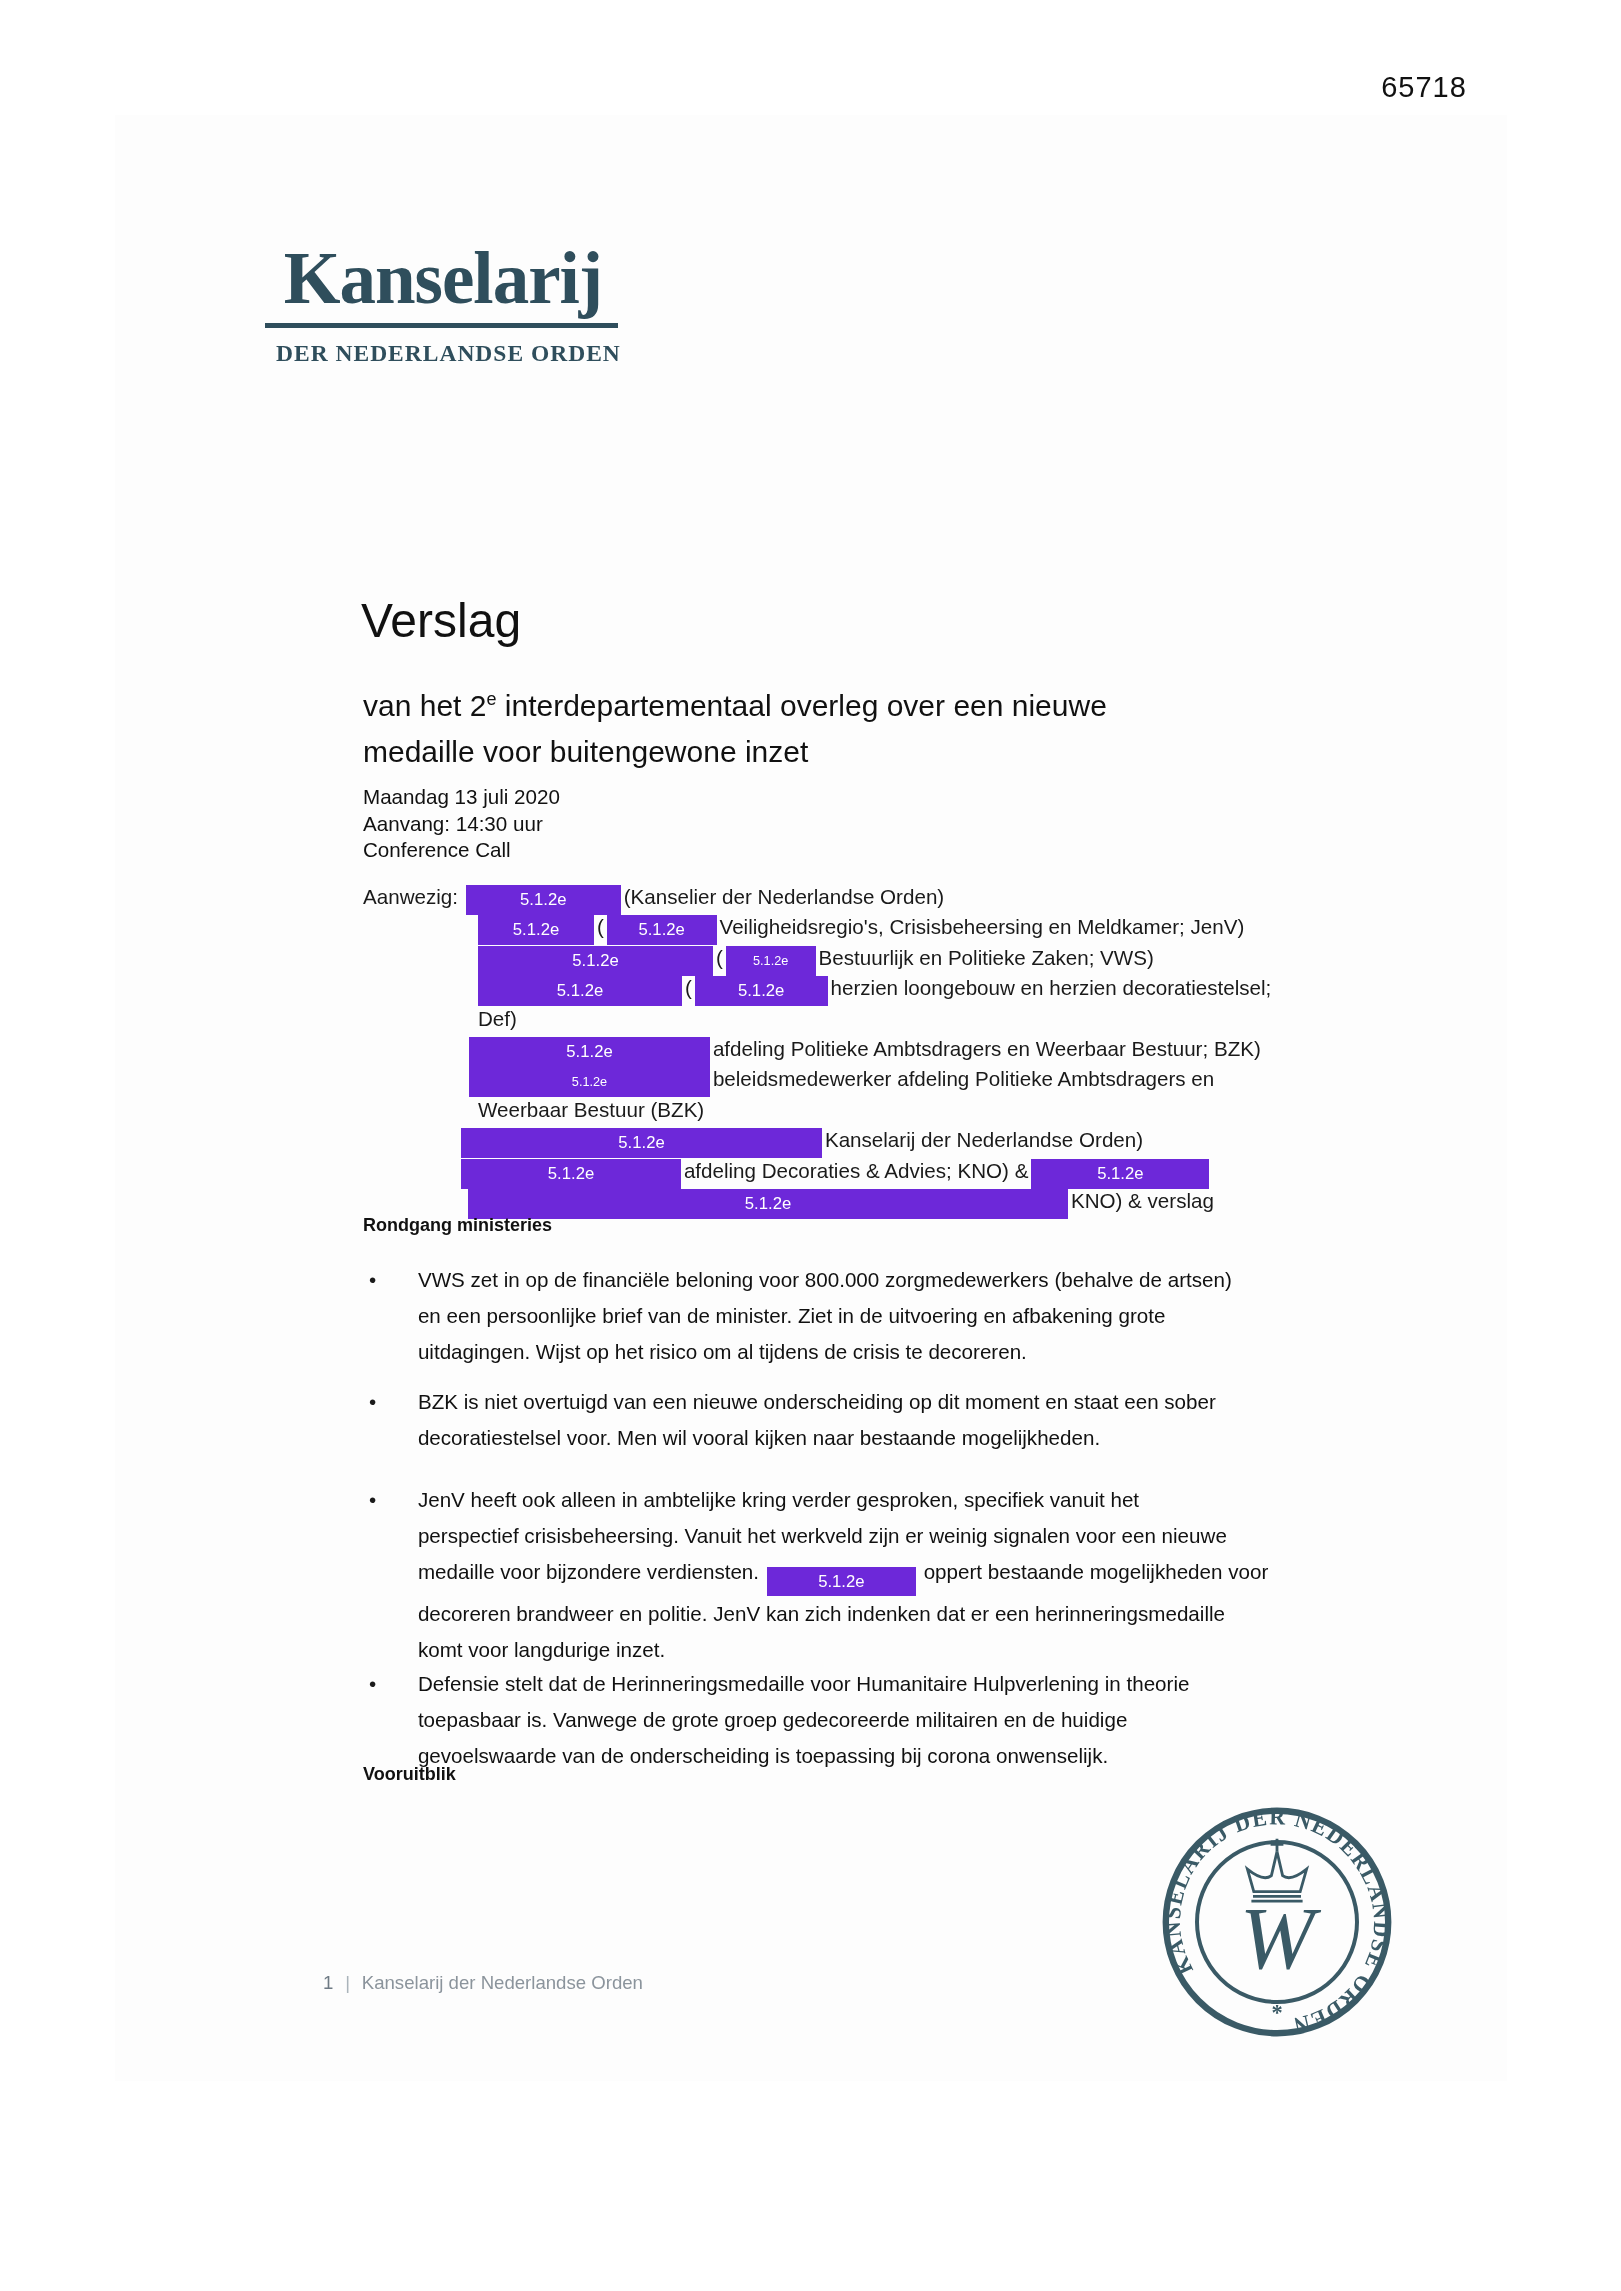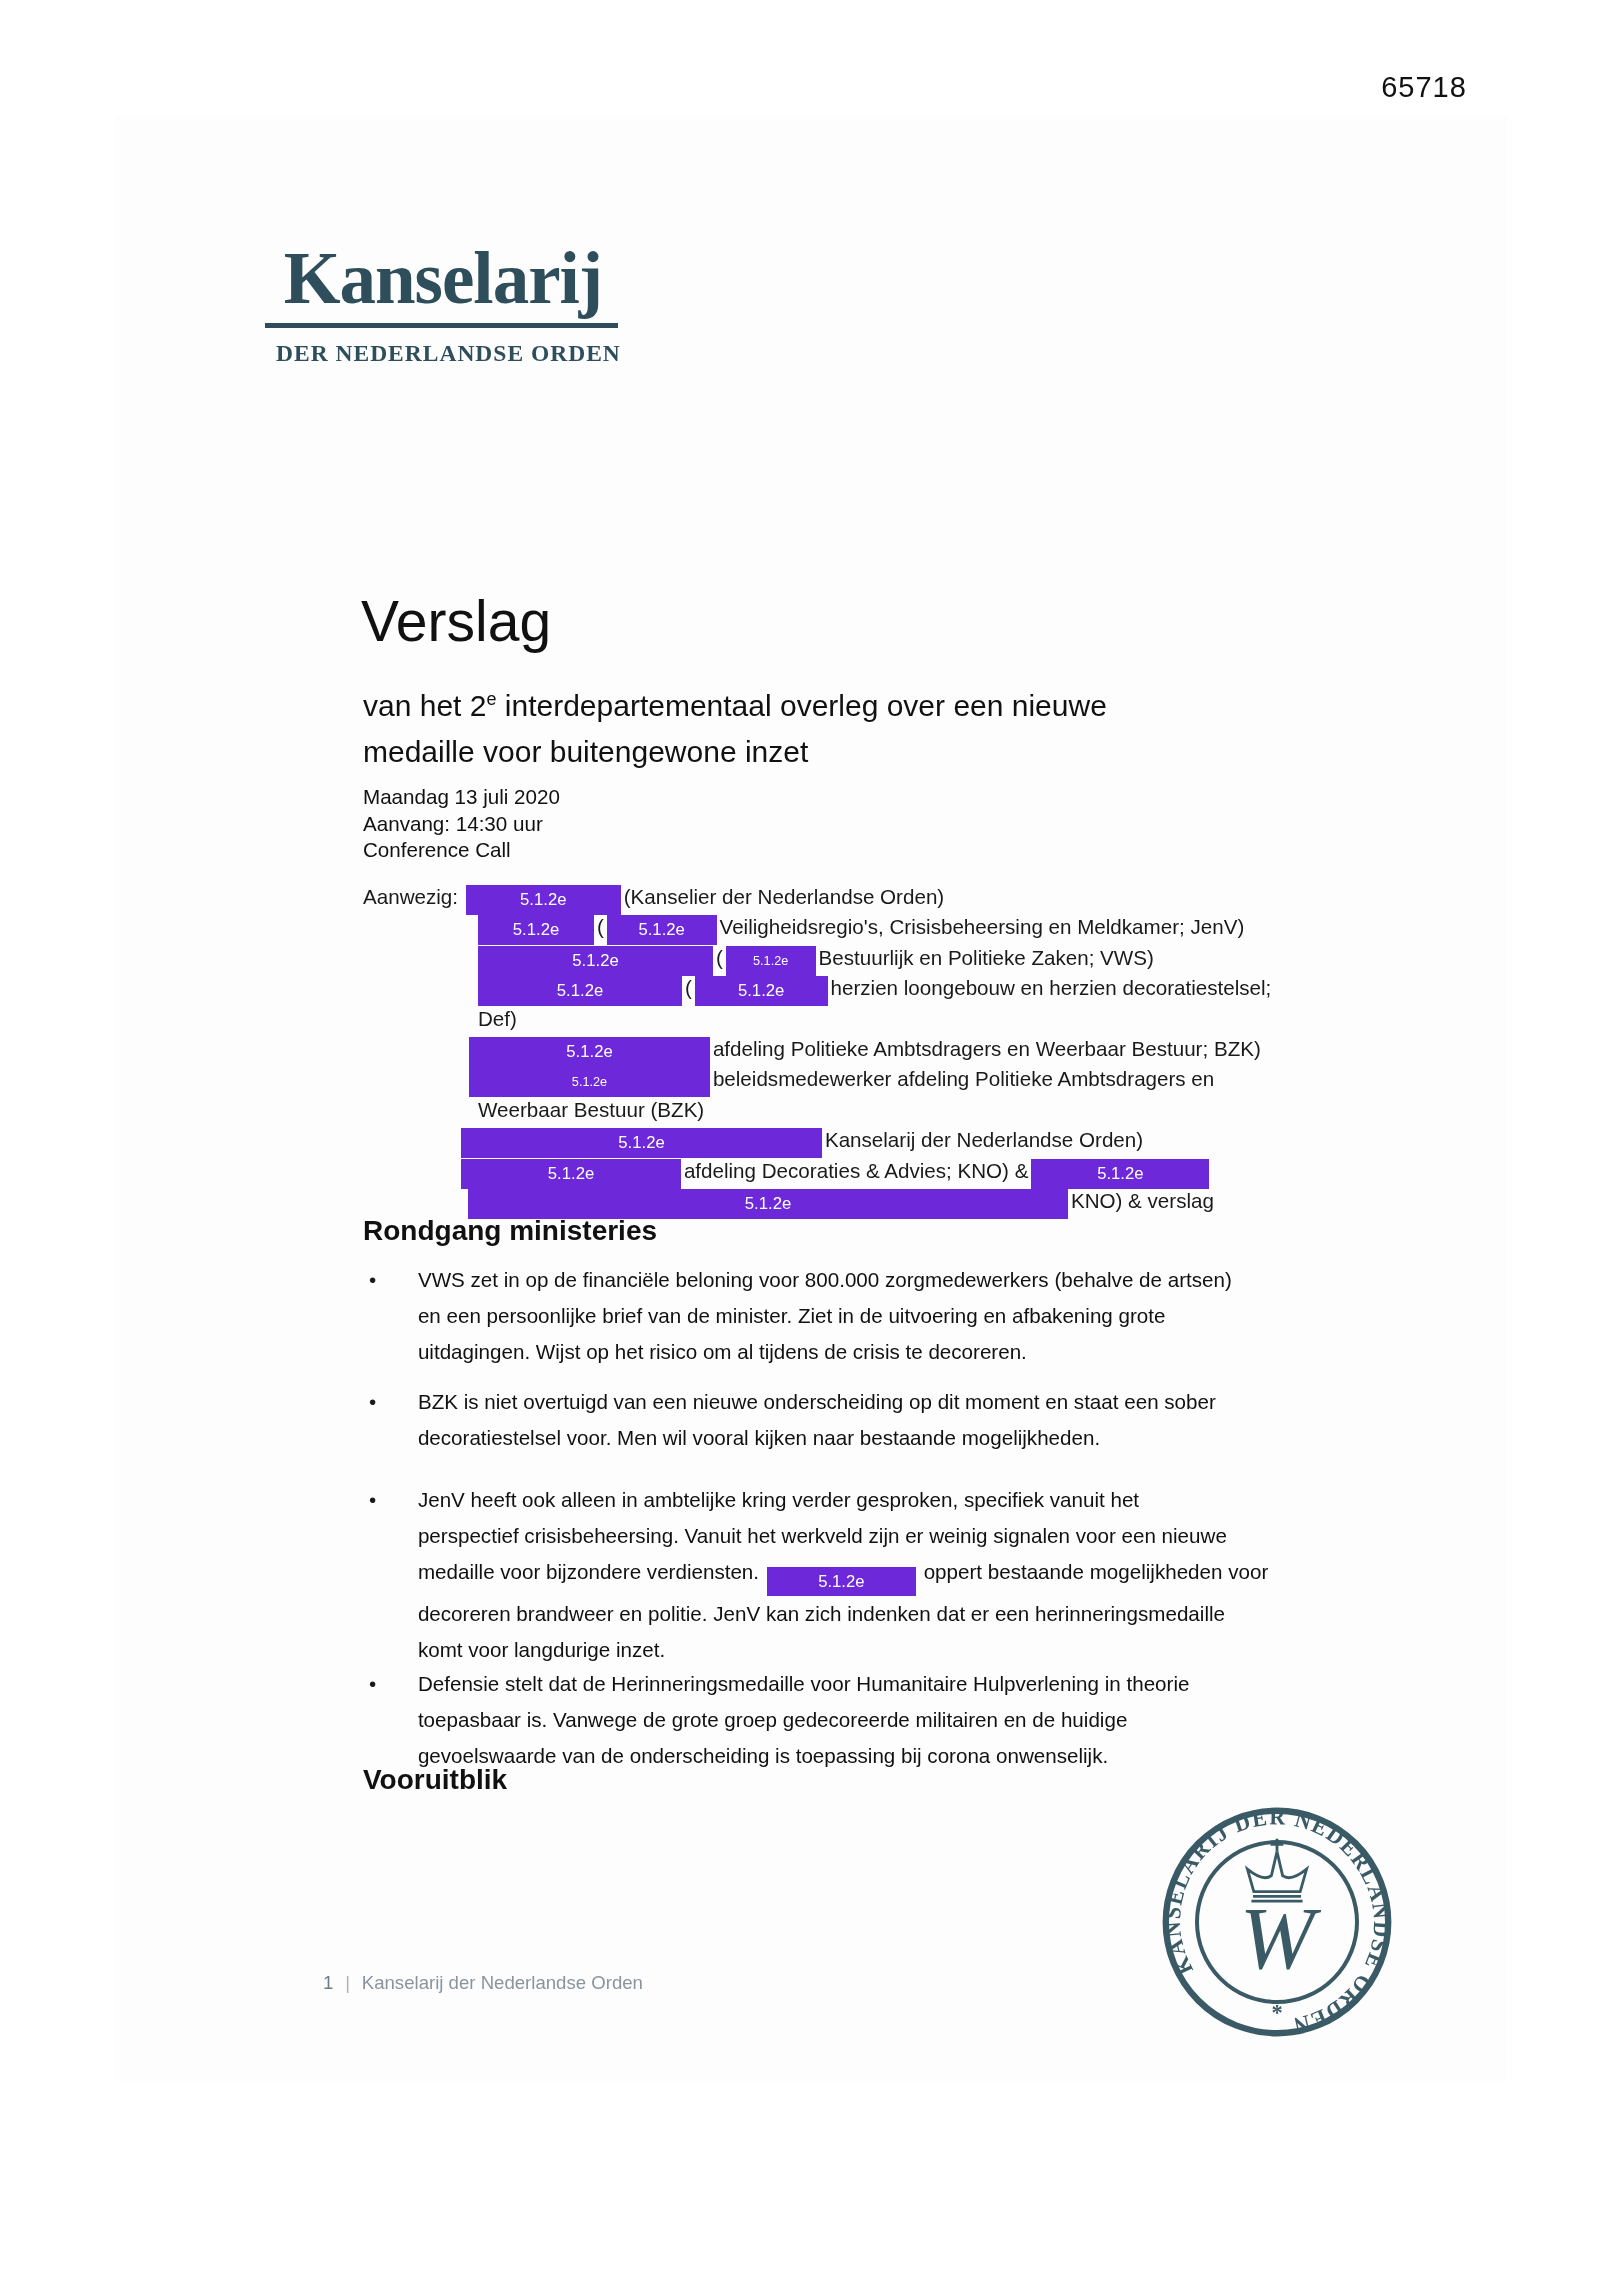--- a/index.html
+++ b/index.html
@@ -9,35 +9,35 @@
 
   .doc-number{position:absolute;top:71px;left:1370px;width:108px;font-size:29px;color:#111;text-align:center;letter-spacing:1px;}
 
   
   .logo{position:absolute;left:265px;top:237px;color:#2f4e5c;text-align:center;}
   .logo-name{font-family:"Liberation Serif","DejaVu Serif",serif;font-weight:bold;font-size:73px;line-height:84px;letter-spacing:-1px;}
   .logo-rule{width:353px;height:4.9px;background:#2f4e5c;margin-top:2px;}
   .logo-sub{font-family:"Liberation Serif","DejaVu Serif",serif;font-weight:bold;font-size:23.5px;letter-spacing:1px;margin-top:11.8px;margin-left:11px;}
 
   
-  .doc-title{position:absolute;left:361px;top:580px;font-size:57px;line-height:82px;color:#111;}
+  .doc-title{position:absolute;left:361px;top:580px;font-size:48px;line-height:82px;color:#111;}
   .doc-subtitle{position:absolute;left:363px;top:676px;font-size:30px;line-height:46px;color:#111;}
   .doc-subtitle sup{font-size:60%;vertical-align:super;}
   .doc-meta{position:absolute;left:363px;top:784px;font-size:20.6px;line-height:26.5px;color:#111;}
 
   
   .att-line{position:absolute;display:flex;align-items:flex-start;gap:2.9px;height:31px;white-space:nowrap;font-size:20.6px;}
   .att-label{margin-right:4.9px;}
   .redact{background:#6d28d9;color:#ffffff;display:flex;align-items:center;justify-content:center;
           font-size:16.7px;height:30px;flex:0 0 auto;}
   .redact.small{font-size:12.7px;}
   .redact.inline{display:inline-flex;width:149px;height:29px;vertical-align:-7.8px;margin:0 7.8px;}
 
   
-  .sec-heading{position:absolute;left:363px;font-size:28px;font-weight:bold;color:#111;}
+  .sec-heading{position:absolute;left:363px;font-size:18px;font-weight:bold;color:#111;}
   .bullet{position:absolute;left:363px;display:flex;align-items:flex-start;}
   .marker{width:49px;flex:0 0 auto;font-size:20.6px;line-height:36px;padding-left:5.9px;}
   .btext{width:980px;font-size:20.6px;line-height:36px;color:#111;}
   .preline{white-space:pre-line;}
 
   
   .seal{position:absolute;left:1157px;top:1802px;width:240px;height:240px;}
 
   
   .footer{position:absolute;left:323px;top:1972px;display:flex;gap:11.8px;align-items:baseline;

